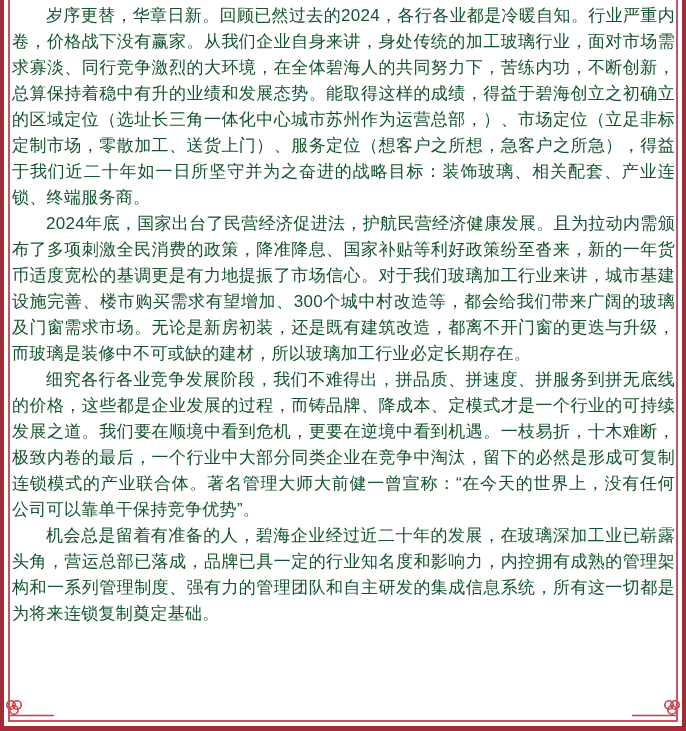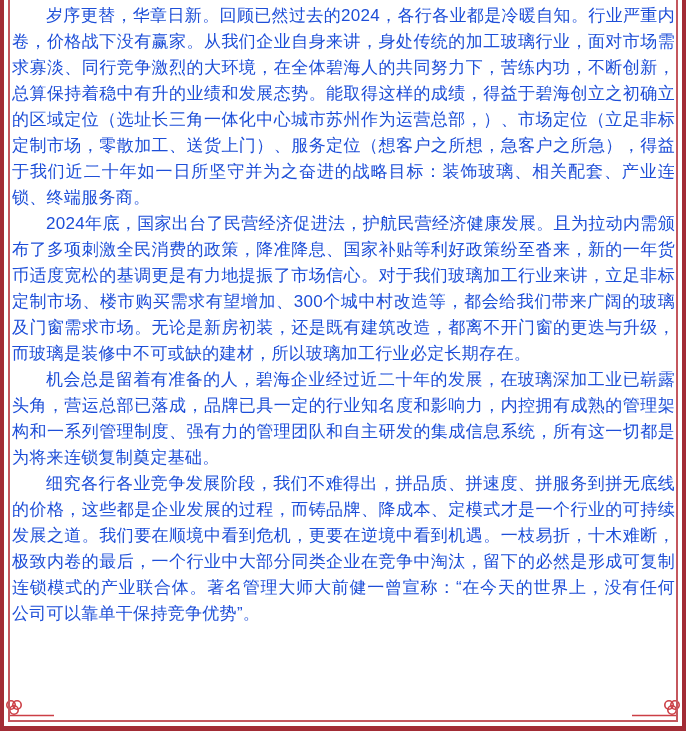--- a/index.html
+++ b/index.html
@@ -28,21 +28,21 @@
   .edge.inner { background: #c4575e; }
   .edge.inner-left   { left: 8px;  top: 0; bottom: 9px; width: 2px; }
   .edge.inner-right  { right: 8px; top: 0; bottom: 9px; width: 2px; }
   .edge.inner-bottom { left: 8px; right: 8px; bottom: 9px; height: 2px; }
 
   .content {
     position: absolute;
     left: 12px;
     right: 11px;
     top: 3px;
-    color: #1d4ed8;
+    color: #14532d;
   }
   .content p {
     margin: 0;
     font-size: 17px;
     line-height: 26px;
     text-indent: 2em;
     text-align: justify;
     letter-spacing: 0.3px;
     word-break: break-all;
   }
@@ -58,23 +58,23 @@
   .ornament.right { right: 4px; transform: scaleX(-1); }
   .ornament svg { display: block; }
 </style>
 </head>
 <body>
 
 <div class="sheet">
 
   <div class="content">
     <p>岁序更替，华章日新。回顾已然过去的2024，各行各业都是冷暖自知。行业严重内卷，价格战下没有赢家。从我们企业自身来讲，身处传统的加工玻璃行业，面对市场需求寡淡、同行竞争激烈的大环境，在全体碧海人的共同努力下，苦练内功，不断创新，总算保持着稳中有升的业绩和发展态势。能取得这样的成绩，得益于碧海创立之初确立的区域定位（选址长三角一体化中心城市苏州作为运营总部，）、市场定位（立足非标定制市场，零散加工、送货上门）、服务定位（想客户之所想，急客户之所急），得益于我们近二十年如一日所坚守并为之奋进的战略目标：装饰玻璃、相关配套、产业连锁、终端服务商。</p>
-    <p>2024年底，国家出台了民营经济促进法，护航民营经济健康发展。且为拉动内需颁布了多项刺激全民消费的政策，降准降息、国家补贴等利好政策纷至沓来，新的一年货币适度宽松的基调更是有力地提振了市场信心。对于我们玻璃加工行业来讲，立足非标定制市场、楼市购买需求有望增加、300个城中村改造等，都会给我们带来广阔的玻璃及门窗需求市场。无论是新房初装，还是既有建筑改造，都离不开门窗的更迭与升级，而玻璃是装修中不可或缺的建材，所以玻璃加工行业必定长期存在。</p>
+    <p>2024年底，国家出台了民营经济促进法，护航民营经济健康发展。且为拉动内需颁布了多项刺激全民消费的政策，降准降息、国家补贴等利好政策纷至沓来，新的一年货币适度宽松的基调更是有力地提振了市场信心。对于我们玻璃加工行业来讲，城市基建设施完善、楼市购买需求有望增加、300个城中村改造等，都会给我们带来广阔的玻璃及门窗需求市场。无论是新房初装，还是既有建筑改造，都离不开门窗的更迭与升级，而玻璃是装修中不可或缺的建材，所以玻璃加工行业必定长期存在。</p>
+    <p>细究各行各业竞争发展阶段，我们不难得出，拼品质、拼速度、拼服务到拼无底线的价格，这些都是企业发展的过程，而铸品牌、降成本、定模式才是一个行业的可持续发展之道。我们要在顺境中看到危机，更要在逆境中看到机遇。一枝易折，十木难断，极致内卷的最后，一个行业中大部分同类企业在竞争中淘汰，留下的必然是形成可复制连锁模式的产业联合体。著名管理大师大前健一曾宣称：“在今天的世界上，没有任何公司可以靠单干保持竞争优势”。</p>
     <p>机会总是留着有准备的人，碧海企业经过近二十年的发展，在玻璃深加工业已崭露头角，营运总部已落成，品牌已具一定的行业知名度和影响力，内控拥有成熟的管理架构和一系列管理制度、强有力的管理团队和自主研发的集成信息系统，所有这一切都是为将来连锁复制奠定基础。</p>
-    <p>细究各行各业竞争发展阶段，我们不难得出，拼品质、拼速度、拼服务到拼无底线的价格，这些都是企业发展的过程，而铸品牌、降成本、定模式才是一个行业的可持续发展之道。我们要在顺境中看到危机，更要在逆境中看到机遇。一枝易折，十木难断，极致内卷的最后，一个行业中大部分同类企业在竞争中淘汰，留下的必然是形成可复制连锁模式的产业联合体。著名管理大师大前健一曾宣称：“在今天的世界上，没有任何公司可以靠单干保持竞争优势”。</p>
   </div>
 
   <div class="ornament left">
     <svg width="52" height="22" viewBox="0 0 52 22" fill="none" stroke="#cc3f46" stroke-width="1.6">
       <circle cx="7" cy="8" r="4.2"></circle>
       <circle cx="13" cy="8" r="4.2"></circle>
       <circle cx="10" cy="13" r="4.2"></circle>
       <line x1="5" y1="18.5" x2="50" y2="18.5"></line>
     </svg>
   </div>

